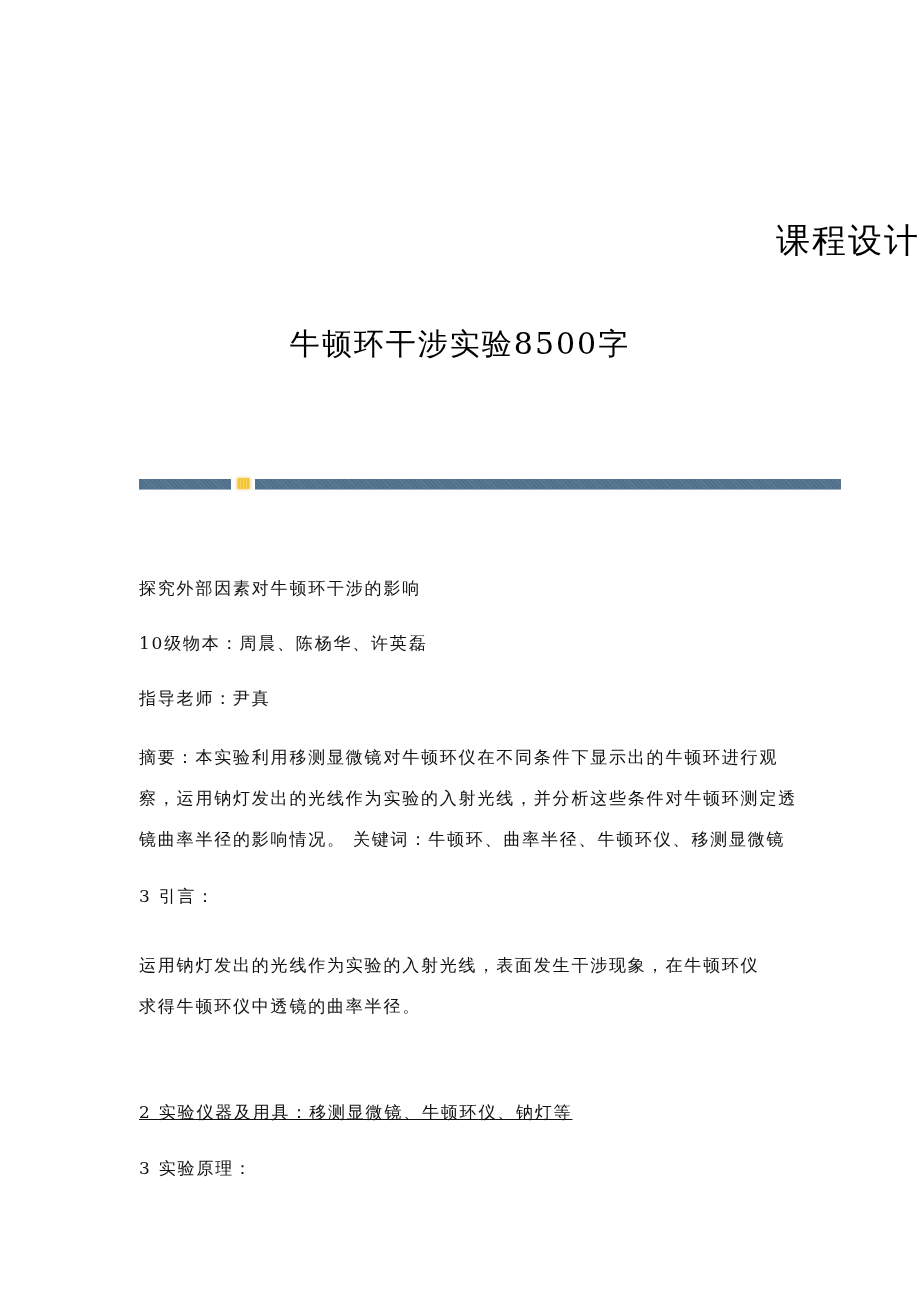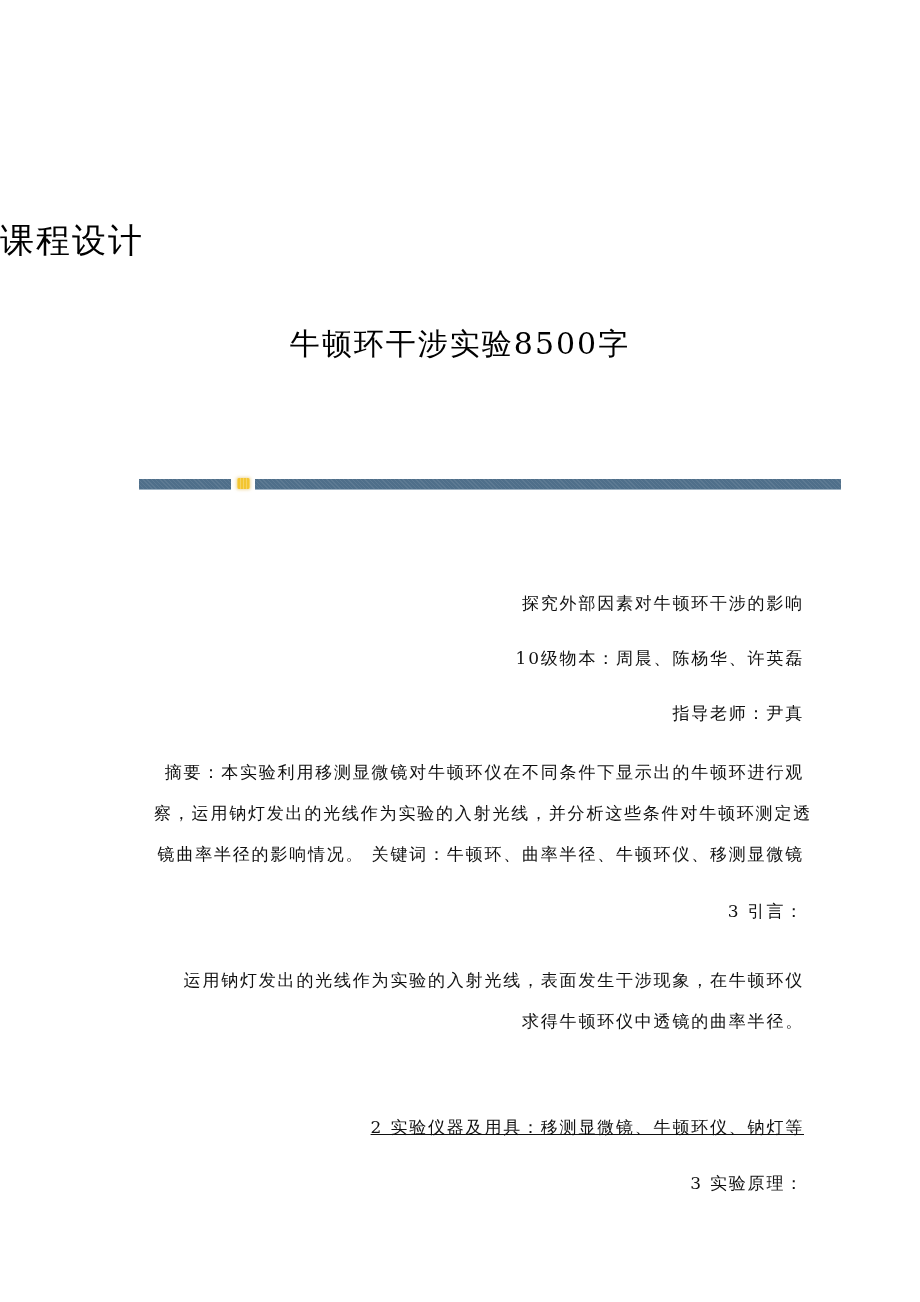--- a/index.html
+++ b/index.html
@@ -20,21 +20,21 @@
       left: 0; top: 0;
       width: 920px;
       height: 1302px;
       background: #ffffff;
     }
     .title-main {
       position: absolute;
       left: 0;
       width: 920px;
       top: 216px;
-      text-align: left;
+      text-align: right;
       font-size: 34px;
       line-height: 48px;
       letter-spacing: 2px;
       color: #000000;
     }
     .title-sub {
       position: absolute;
       left: 0;
       width: 920px;
       top: 320px;
@@ -83,23 +83,22 @@
       background-image: repeating-linear-gradient(90deg, rgba(255,255,255,0.25) 0 1px, transparent 1px 3px);
     }
     .body-text {
       position: absolute;
       left: 139px;
       width: 650px;
       font-size: 17px;
       line-height: 41px;
       color: #111111;
       letter-spacing: 1.8px;
-      margin: 15px;
+      margin: 0;
       white-space: nowrap;
-      text-align: right;
     }
     .body-line {
       display: block;
       height: 41px;
     }
   </style>
 </head>
 <body>
 
 <div class="page">

